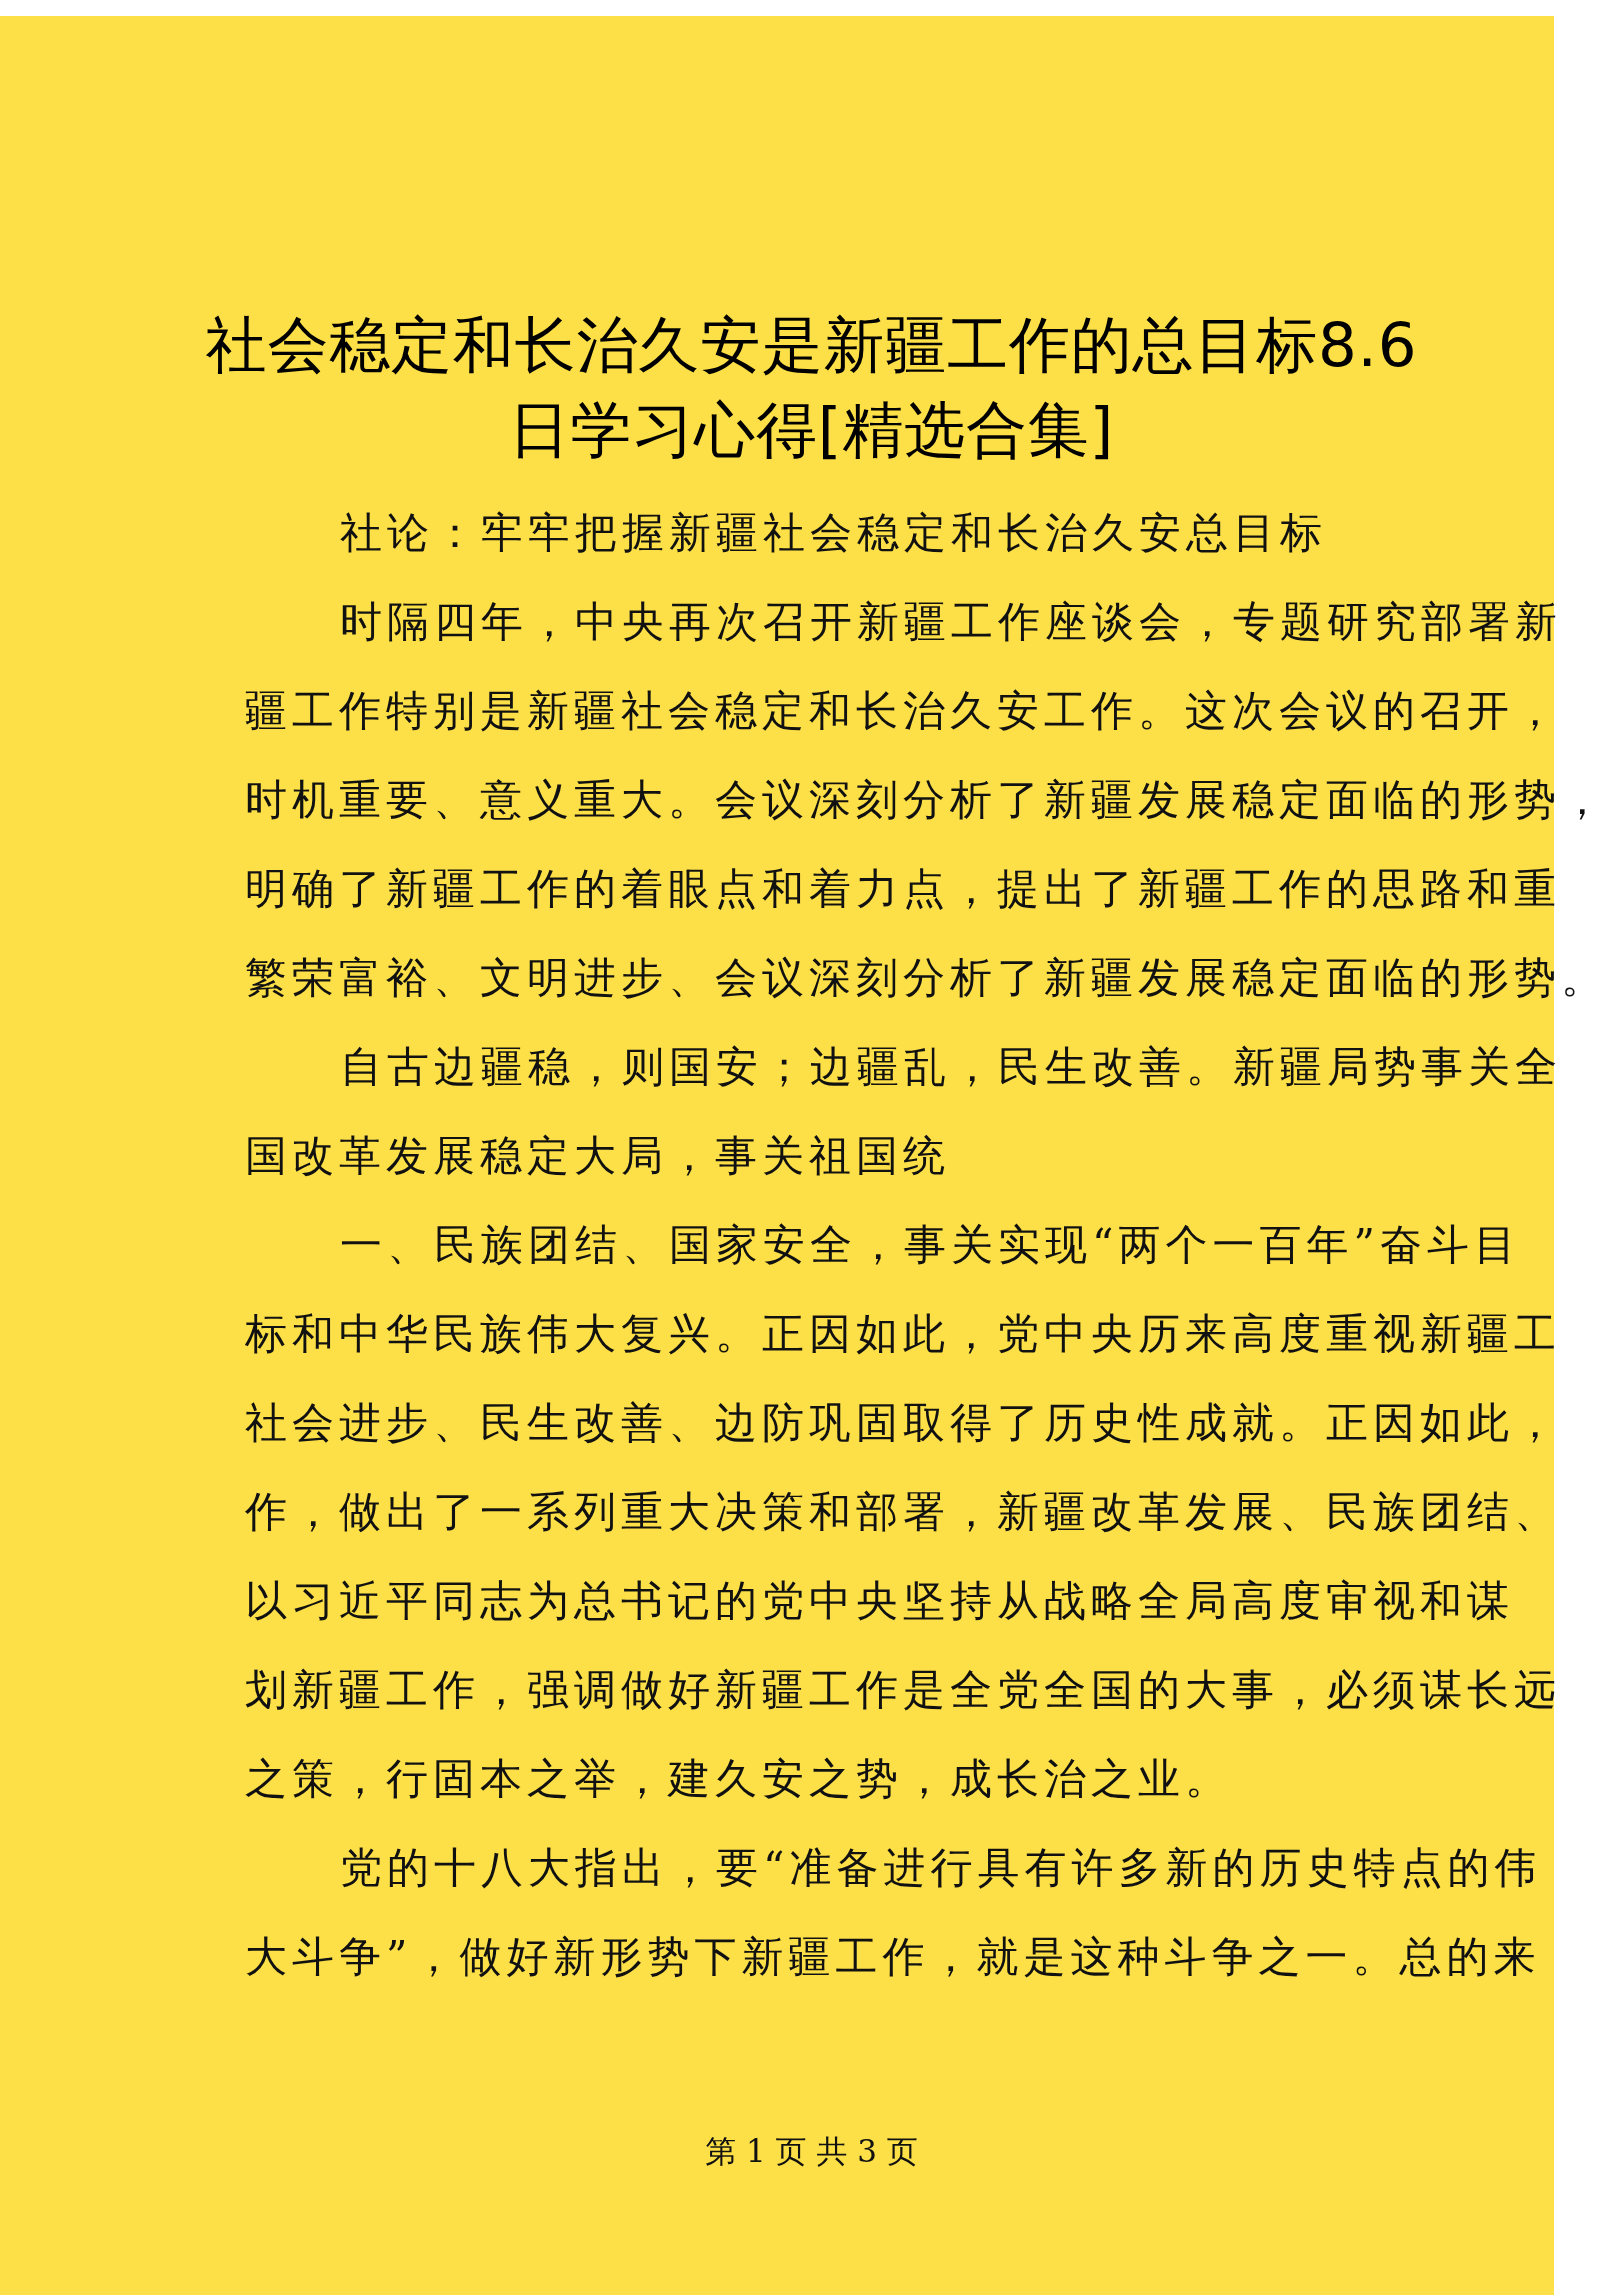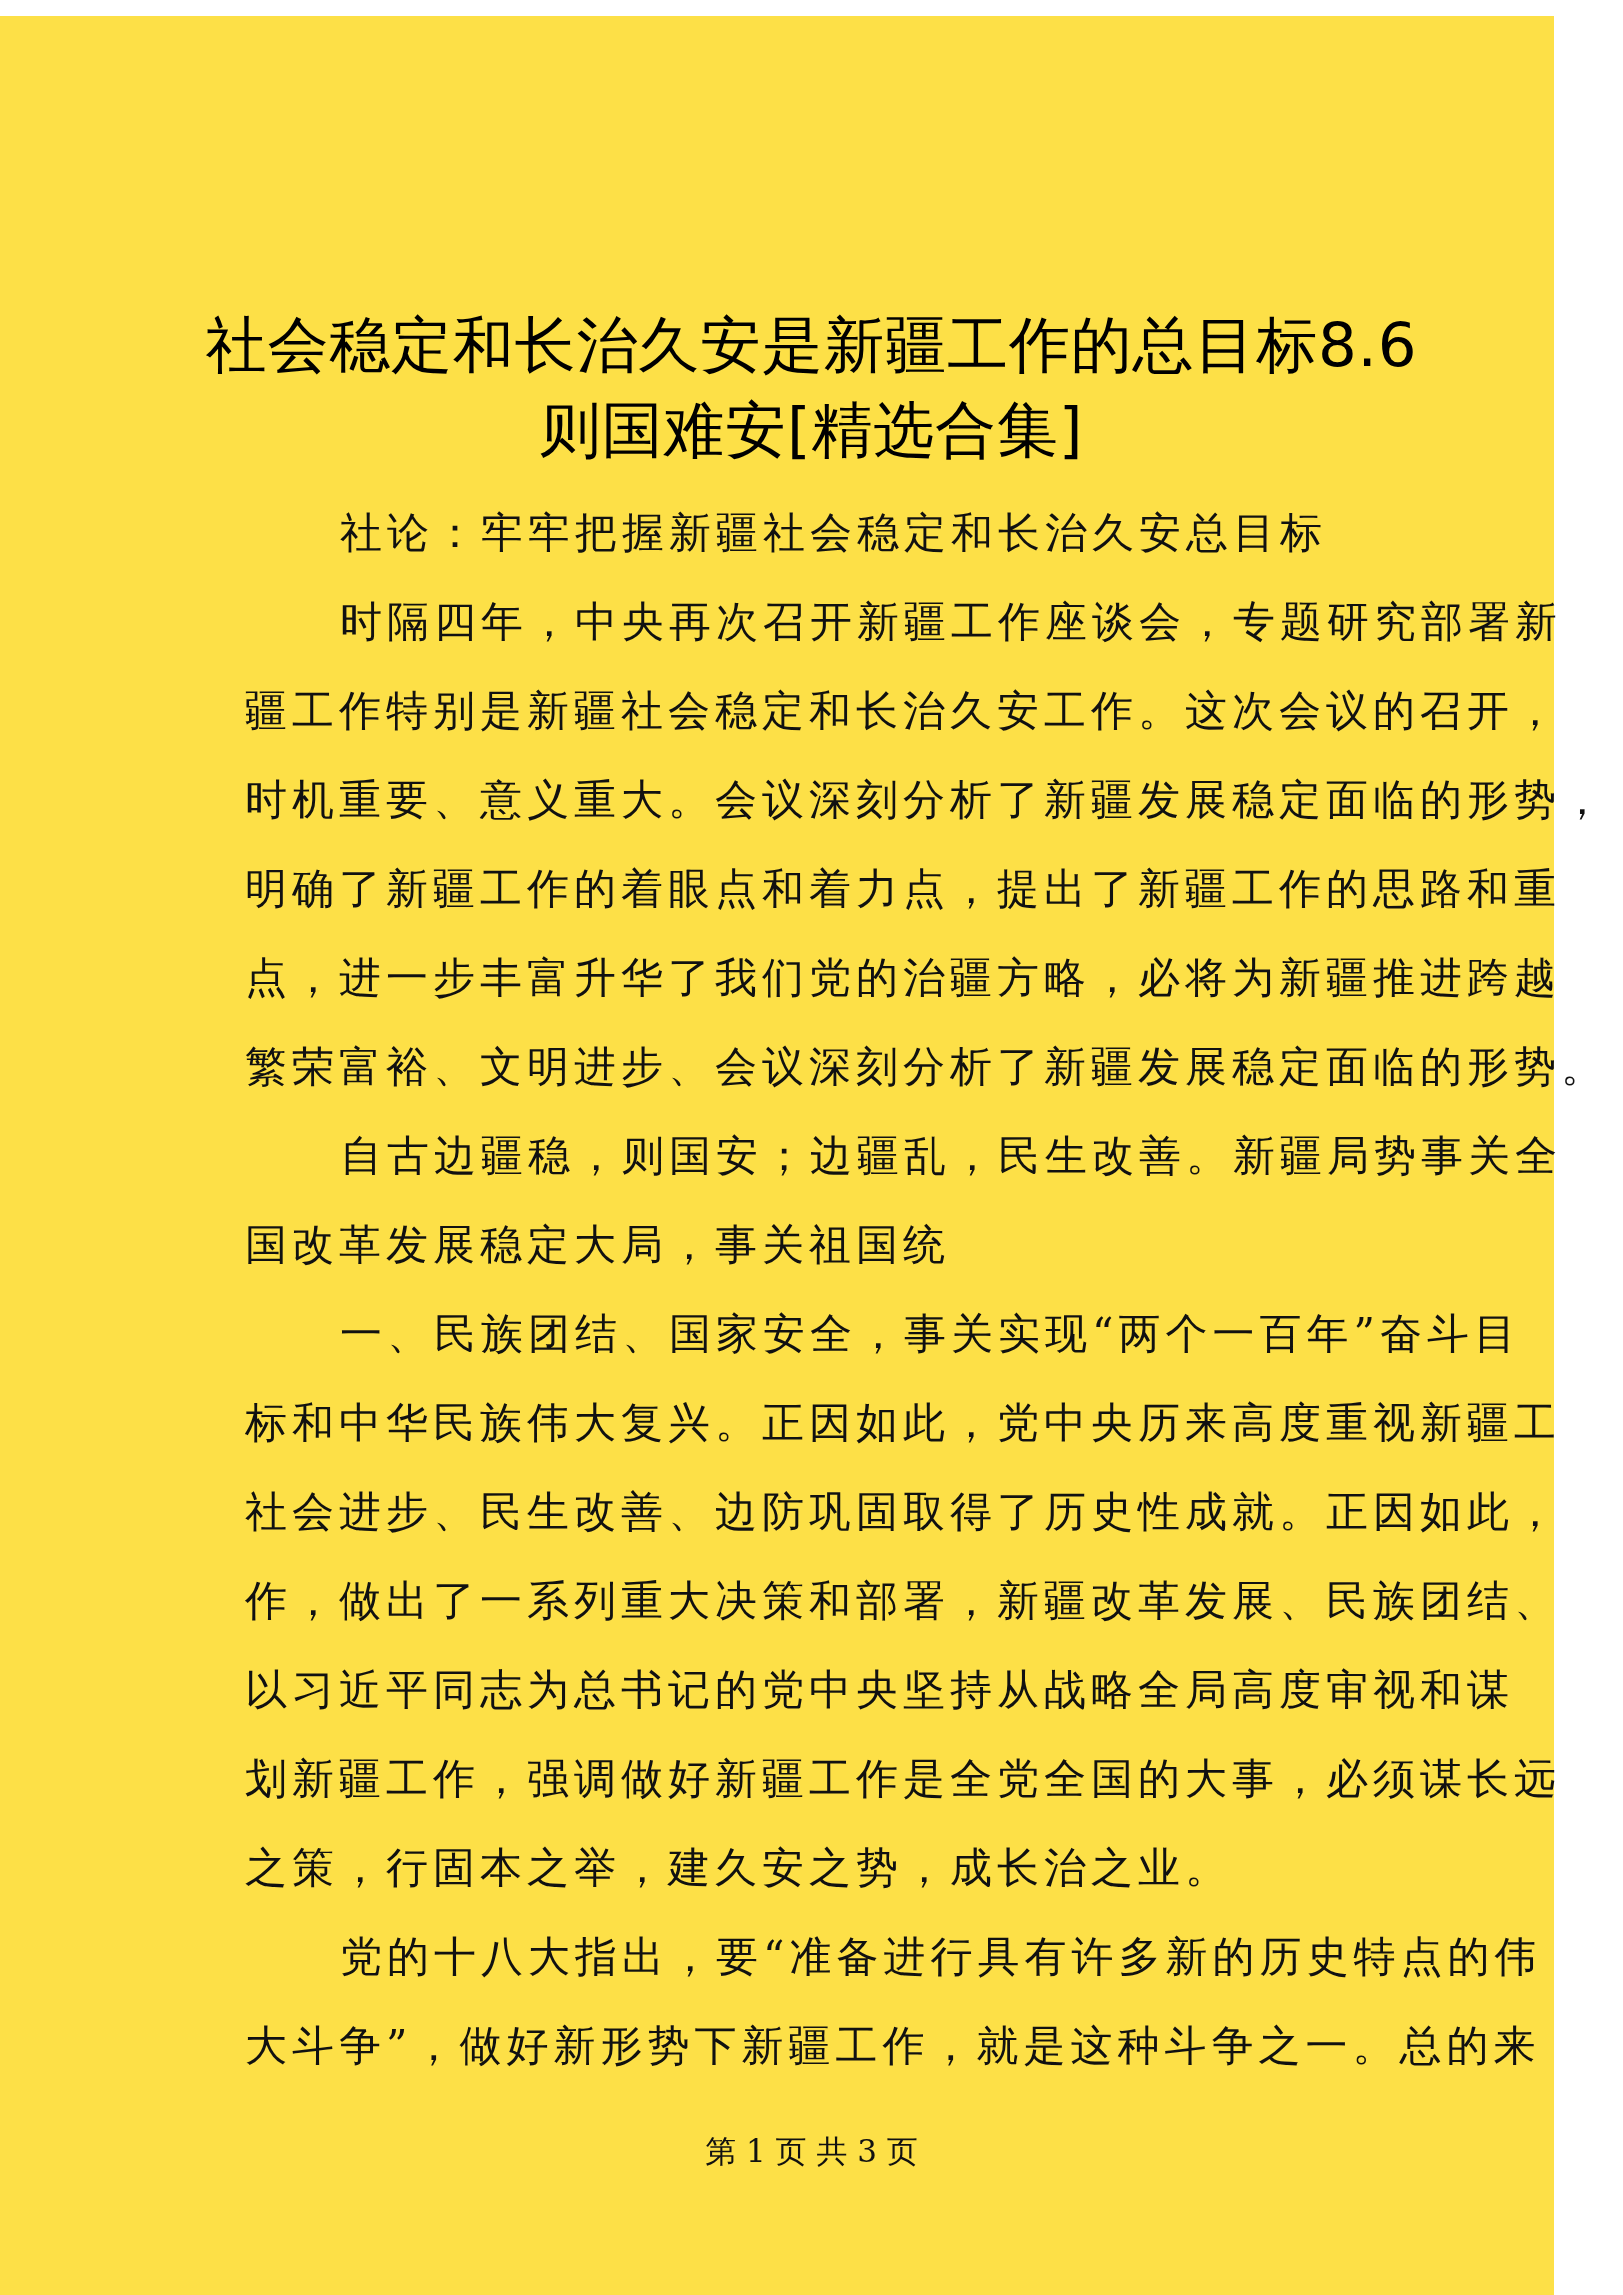--- a/index.html
+++ b/index.html
@@ -16,30 +16,29 @@
   .indent { padding-left: 95px; }
   .footer { position: absolute; top: 2114px; left: 0; width: 1623px; text-align: center;
             font-size: 31px; line-height: 42px; }
 </style>
 </head>
 <body>
 
 <div class="page">
   <div class="title">
     <div>社会稳定和长治久安是新疆工作的总目标8.6</div>
-    <div>则国难安[精选合集]</div>
+    <div>日学习心得[精选合集]</div>
   </div>
 
   <div class="body">
     <div class="line indent">社论：牢牢把握新疆社会稳定和长治久安总目标</div>
     <div class="line indent">时隔四年，中央再次召开新疆工作座谈会，专题研究部署新</div>
     <div class="line">疆工作特别是新疆社会稳定和长治久安工作。这次会议的召开，</div>
     <div class="line">时机重要、意义重大。会议深刻分析了新疆发展稳定面临的形势，</div>
     <div class="line">明确了新疆工作的着眼点和着力点，提出了新疆工作的思路和重</div>
-    <div class="line">点，进一步丰富升华了我们党的治疆方略，必将为新疆推进跨越</div>
     <div class="line">繁荣富裕、文明进步、会议深刻分析了新疆发展稳定面临的形势。</div>
     <div class="line indent">自古边疆稳，则国安；边疆乱，民生改善。新疆局势事关全</div>
     <div class="line">国改革发展稳定大局，事关祖国统</div>
     <div class="line indent">一、民族团结、国家安全，事关实现“两个一百年”奋斗目</div>
     <div class="line">标和中华民族伟大复兴。正因如此，党中央历来高度重视新疆工</div>
     <div class="line">社会进步、民生改善、边防巩固取得了历史性成就。正因如此，</div>
     <div class="line">作，做出了一系列重大决策和部署，新疆改革发展、民族团结、</div>
     <div class="line">以习近平同志为总书记的党中央坚持从战略全局高度审视和谋</div>
     <div class="line">划新疆工作，强调做好新疆工作是全党全国的大事，必须谋长远</div>
     <div class="line">之策，行固本之举，建久安之势，成长治之业。</div>

